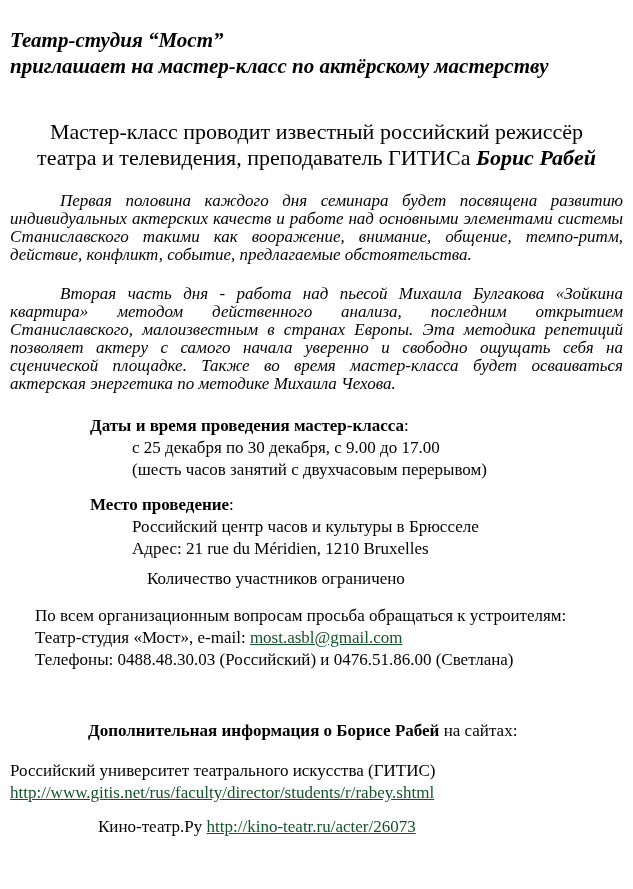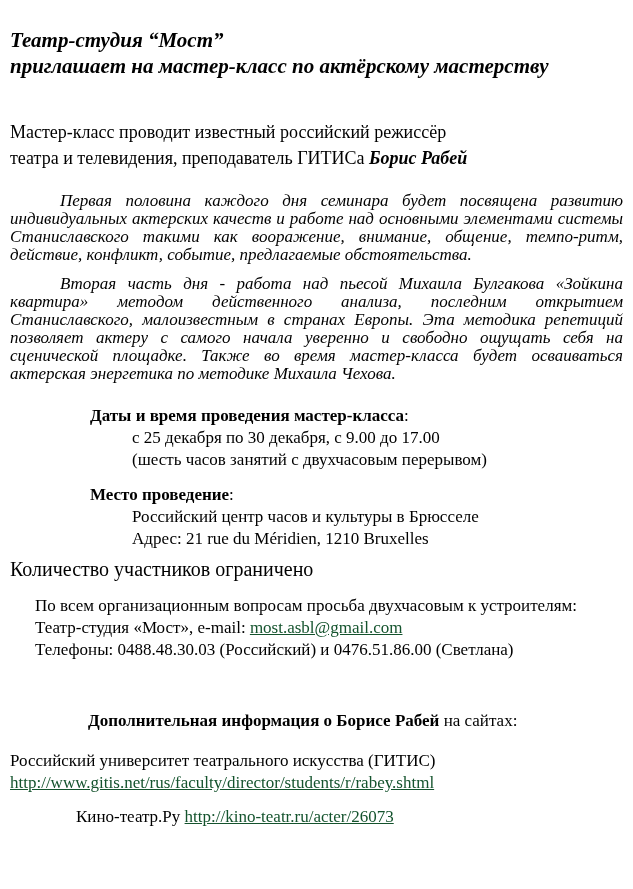--- a/index.html
+++ b/index.html
@@ -19,51 +19,52 @@
   .title {
     margin-top: 27px;
     text-align: left;
     font-size: 21px;
     line-height: 26px;
     font-weight: bold;
     font-style: italic;
   }
   .intro {
     margin-top: 40px;
-    text-align: left;
-    font-size: 18px;
+    text-align: center;
+    font-size: 22px;
     line-height: 26px;
   }
   .intro .name { font-weight: bold; font-style: italic; }
   .body-par {
     margin-top: 21px;
     font-size: 17px;
     line-height: 18px;
     font-style: italic;
     text-align: justify;
     text-indent: 50px;
   }
-  .body-par.second { margin-top: 11px; }
+  .body-par.second { margin-top: 21px; }
   .block-heading {
     font-size: 17px;
     line-height: 22px;
     font-weight: bold;
     margin-left: 80px;
   }
   .block-heading .colon { font-weight: normal; }
   .schedule { margin-top: 22px; }
   .sub-line {
     font-size: 17px;
     line-height: 22px;
     margin-left: 122px;
   }
   .venue { margin-top: 13px; }
   .notice {
     margin-top: 8px;
-    font-size: 20px;
+    margin-left: 137px;
+    font-size: 17px;
     line-height: 22px;
   }
   .contacts {
     margin-top: 15px;
     margin-left: 25px;
     font-size: 17px;
     line-height: 22px;
   }
   a.doc-link {
     color: #14532d;
@@ -77,21 +78,21 @@
     line-height: 22px;
   }
   .more-info-heading .bold { font-weight: bold; }
   .gitis {
     margin-top: 18px;
     font-size: 17px;
     line-height: 22px;
   }
   .kino {
     margin-top: 12px;
-    margin-left: 66px;
+    margin-left: 88px;
     font-size: 17px;
     line-height: 22px;
   }
 </style>
 </head>
 <body>
 
 <div class="page">
 
   <div class="title">
@@ -116,21 +117,21 @@
 
   <div class="venue">
     <div class="block-heading"><span>Место проведение</span><span class="colon">:</span></div>
     <div class="sub-line">Российский центр часов и культуры в Брюсселе</div>
     <div class="sub-line">Адрес: 21 rue du Méridien, 1210 Bruxelles</div>
   </div>
 
   <div class="notice">Количество участников ограничено</div>
 
   <div class="contacts">
-    <div>По всем организационным вопросам просьба двухчасовым к устроителям:</div>
+    <div>По всем организационным вопросам просьба обращаться к устроителям:</div>
     <div><span>Театр-студия «Мост», e-mail: </span><a class="doc-link" href="#">most.asbl@gmail.com</a></div>
     <div>Телефоны: 0488.48.30.03 (Российский) и 0476.51.86.00 (Светлана)</div>
   </div>
 
   <div class="more-info-heading"><span class="bold">Дополнительная информация о Борисе Рабей</span><span> на сайтах:</span></div>
 
   <div class="gitis">
     <div>Российский университет театрального искусства (ГИТИС)</div>
     <div><a class="doc-link" href="#">http://www.gitis.net/rus/faculty/director/students/r/rabey.shtml</a></div>
   </div>

